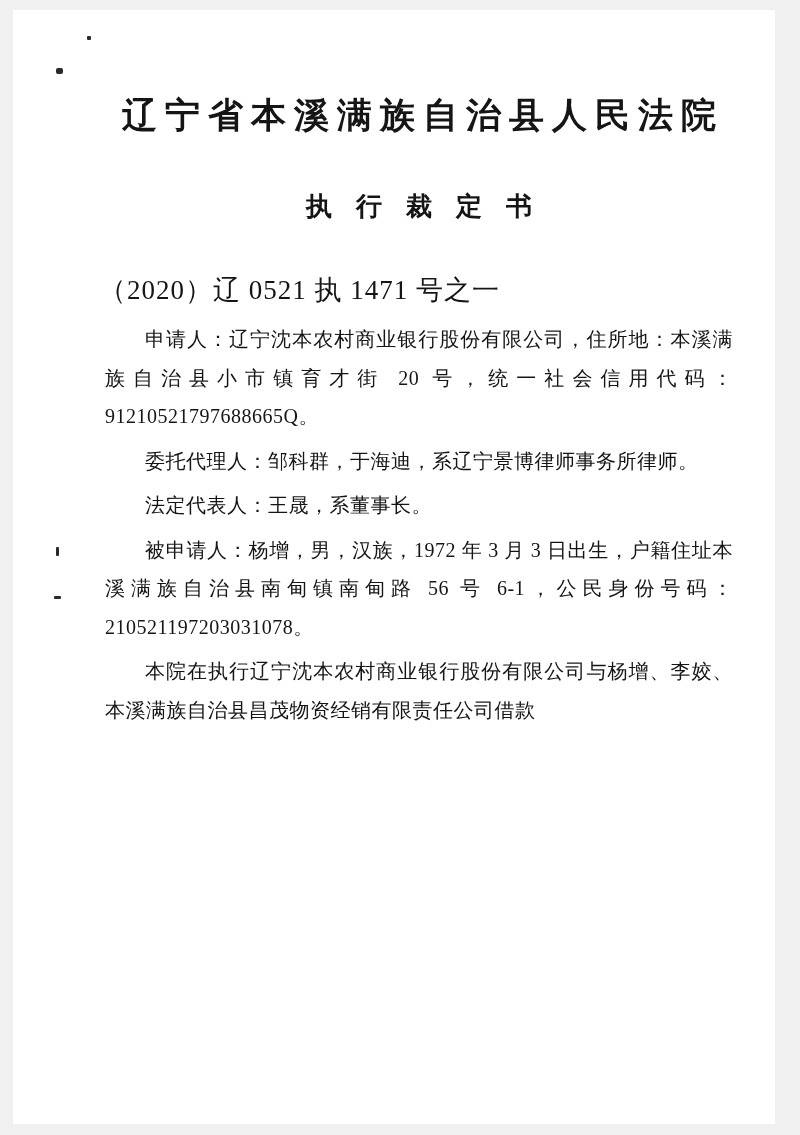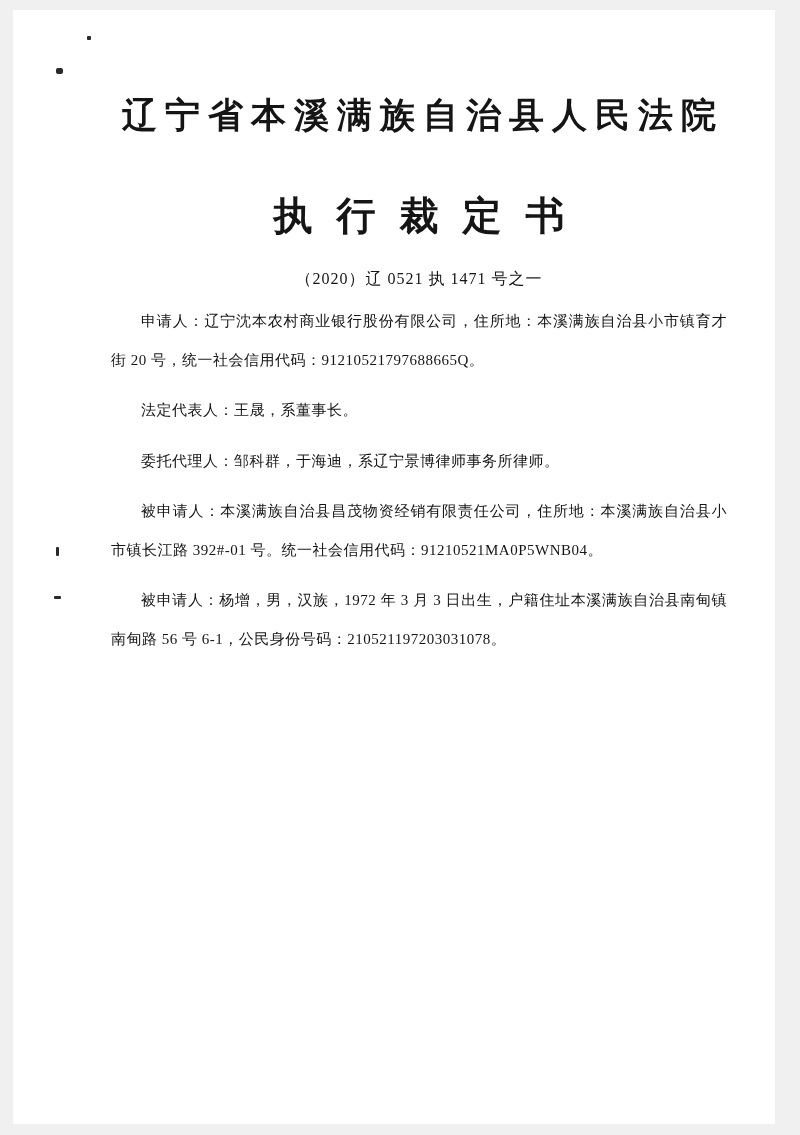--- a/index.html
+++ b/index.html
@@ -36,39 +36,39 @@
     margin-top: 82px;
     font-size: 35px;
     font-weight: bold;
     text-align: center;
     letter-spacing: 8px;
     padding-left: 8px;
     white-space: nowrap;
   }
   .doc-title {
     margin-top: 50px;
-    font-size: 39px;
+    font-size: 26px;
     font-weight: bold;
     text-align: center;
     letter-spacing: 24px;
     padding-left: 24px;
     white-space: nowrap;
   }
   .case-number {
-    margin-top: 26px;
-    font-size: 16px;
-    text-align: center;
+    margin-top: 48px;
+    font-size: 27px;
+    text-align: left;
     letter-spacing: 1px;
   }
   .body-text {
     margin-top: 12px;
   }
   .body-text p {
-    margin: 12px;
-    font-size: 15px;
+    margin: 6px;
+    font-size: 20px;
     line-height: 38.5px;
     text-align: justify;
     text-align-last: left;
     text-indent: 2em;
     letter-spacing: 0.5px;
   }
   
   .artifact {
     position: absolute;
     background: #2a2a2a;
@@ -93,21 +93,21 @@
     <div class="content">
 
       <div class="court-name">辽宁省本溪满族自治县人民法院</div>
 
       <div class="doc-title">执行裁定书</div>
 
       <div class="case-number">（2020）辽 0521 执 1471 号之一</div>
 
       <div class="body-text">
         <p>申请人：辽宁沈本农村商业银行股份有限公司，住所地：本溪满族自治县小市镇育才街 20 号，统一社会信用代码：91210521797688665Q。</p>
+        <p>委托代理人：邹科群，于海迪，系辽宁景博律师事务所律师。</p>
         <p>法定代表人：王晟，系董事长。</p>
-        <p>委托代理人：邹科群，于海迪，系辽宁景博律师事务所律师。</p>
-        <p>被申请人：本溪满族自治县昌茂物资经销有限责任公司，住所地：本溪满族自治县小市镇长江路 392#-01 号。统一社会信用代码：91210521MA0P5WNB04。</p>
         <p>被申请人：杨增，男，汉族，1972 年 3 月 3 日出生，户籍住址本溪满族自治县南甸镇南甸路 56 号 6-1，公民身份号码：210521197203031078。</p>
+        <p>本院在执行辽宁沈本农村商业银行股份有限公司与杨增、李姣、本溪满族自治县昌茂物资经销有限责任公司借款</p>
       </div>
 
     </div>
   </div>
 </div>
 
 </body></html>

